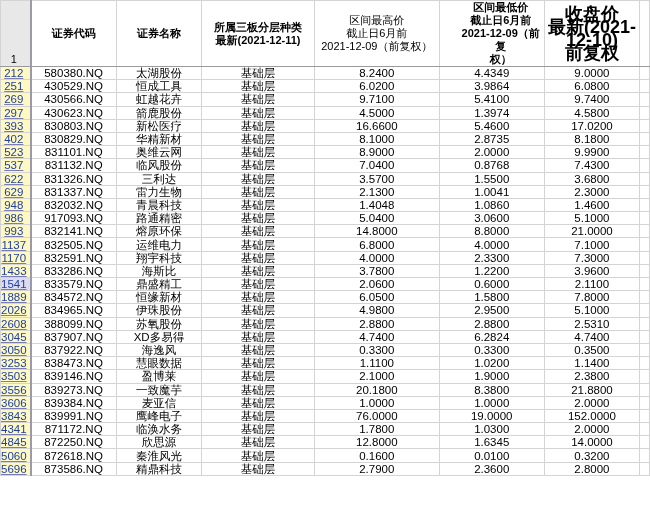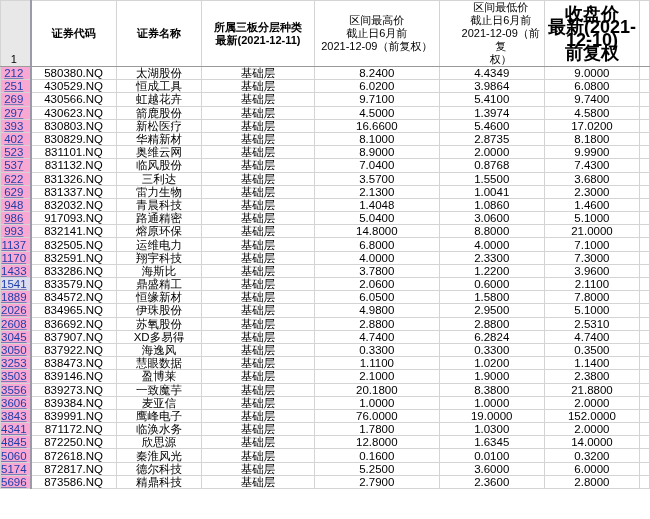--- a/index.html
+++ b/index.html
@@ -6,21 +6,21 @@
   body { width:650px; height:519px; overflow:hidden; position:relative;
          font-family:"Liberation Sans","DejaVu Sans",sans-serif; color:#000; }
   table.sheet { border-collapse:collapse; table-layout:fixed; position:absolute; left:0; top:0; }
   table.sheet td { border:1px solid #d4d4d4; padding:0; text-align:center; white-space:nowrap; overflow:hidden;
                    font-size:11.5px; height:12.2px; line-height:12px; }
   col.c-rn { width:30px; } col.c-code { width:86px; } col.c-name { width:86px; }
   col.c-layer { width:114px; } col.c-high { width:126px; } col.c-low { width:106px; }
   col.c-close { width:96px; } col.c-extra { width:10px; }
   tr.hdr td { height:57px; font-weight:bold; font-size:11px; line-height:13px; white-space:normal; vertical-align:middle; border-bottom:1px solid #9a9a9a; }
   tr.hdr td.rn { vertical-align:bottom; text-align:center; font-weight:normal; }
-  td.rn { background:#f9a8d4; color:#1f3fa8; font-size:11.5px; text-align:right; padding-right:3px !important;
+  td.rn { background:#fef9c3; color:#1f3fa8; font-size:11.5px; text-align:right; padding-right:3px !important;
           border-right:2px solid #9a9aaa !important; text-decoration:underline; text-decoration-color:#7b7bb5; }
   tr.hdr td.rn { color:#000; text-decoration:none; background:#e8e8e8; }
   td.extra { border-right:none; }
   .hl { background:#dcdcf0 !important; }
 </style>
 </head>
 <body>
 
 <table class="sheet">
   <colgroup>
@@ -40,21 +40,21 @@
       <td>证券名称</td>
       <td>
         <span>所属三板分层种类</span><br>
         <span>最新(2021-12-11)</span>
       </td>
       <td style="font-weight:normal;">
         <span>区间最高价</span><br>
         <span>截止日6月前</span><br>
         <span>2021-12-09（前复权）</span>
       </td>
-      <td style="font-weight:normal;padding-left:18px;">
+      <td style="font-weight:bold;padding-left:18px;">
         <span>区间最低价</span><br>
         <span>截止日6月前</span><br>
         <span>2021-12-09（前复</span><br>
         <span>权）</span>
       </td>
       <td style="font-size:18px;">
         <span>收盘价</span><br>
         <span>最新(2021-12-10)</span><br>
         <span>前复权</span>
       </td>
@@ -245,21 +245,21 @@
         <td>834965.NQ</td>
         <td>伊珠股份</td>
         <td>基础层</td>
         <td>4.9800</td>
         <td>2.9500</td>
         <td>5.1000</td>
         <td class="extra"></td>
       </tr>
       <tr>
         <td class="rn">2608</td>
-        <td>836692.NQ</td>
+        <td>388099.NQ</td>
         <td>苏氧股份</td>
         <td>基础层</td>
         <td>2.8800</td>
         <td>2.8800</td>
         <td>2.5310</td>
         <td class="extra"></td>
       </tr>
       <tr>
         <td class="rn">3045</td>
         <td>837907.NQ</td>
@@ -351,30 +351,20 @@
         <td class="extra"></td>
       </tr>
       <tr>
         <td class="rn">5060</td>
         <td>872618.NQ</td>
         <td>秦淮风光</td>
         <td>基础层</td>
         <td>0.1600</td>
         <td>0.0100</td>
         <td>0.3200</td>
-        <td class="extra"></td>
-      </tr>
-      <tr>
-        <td class="rn">5174</td>
-        <td>872817.NQ</td>
-        <td>德尔科技</td>
-        <td>基础层</td>
-        <td>5.2500</td>
-        <td>3.6000</td>
-        <td>6.0000</td>
         <td class="extra"></td>
       </tr>
       <tr>
         <td class="rn">5696</td>
         <td>873586.NQ</td>
         <td>精鼎科技</td>
         <td>基础层</td>
         <td>2.7900</td>
         <td>2.3600</td>
         <td>2.8000</td>

